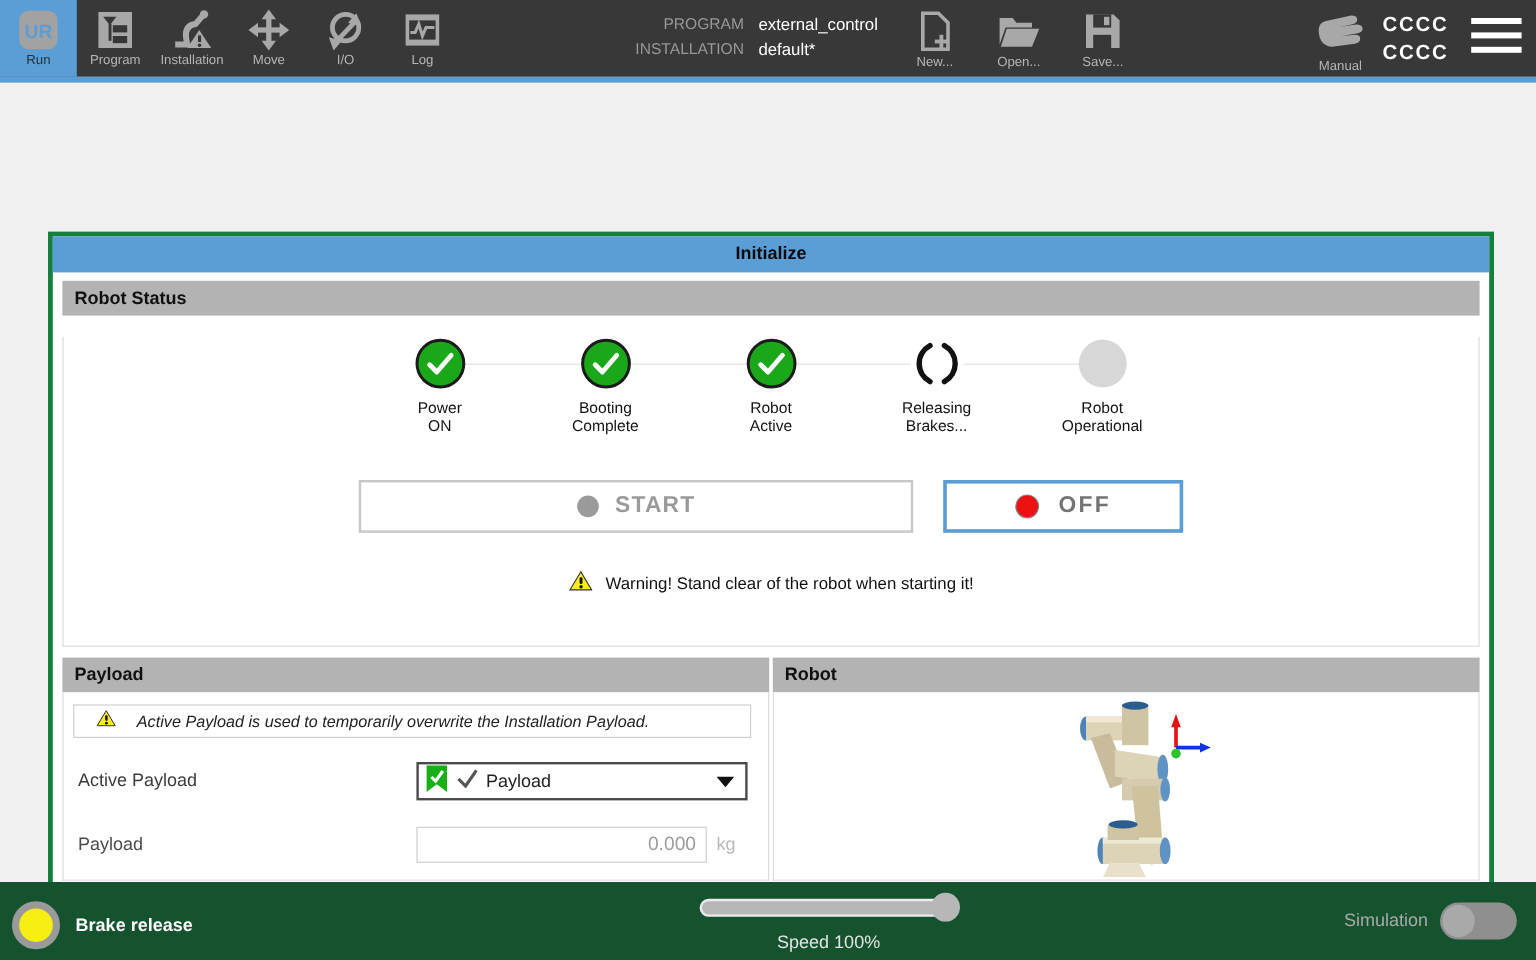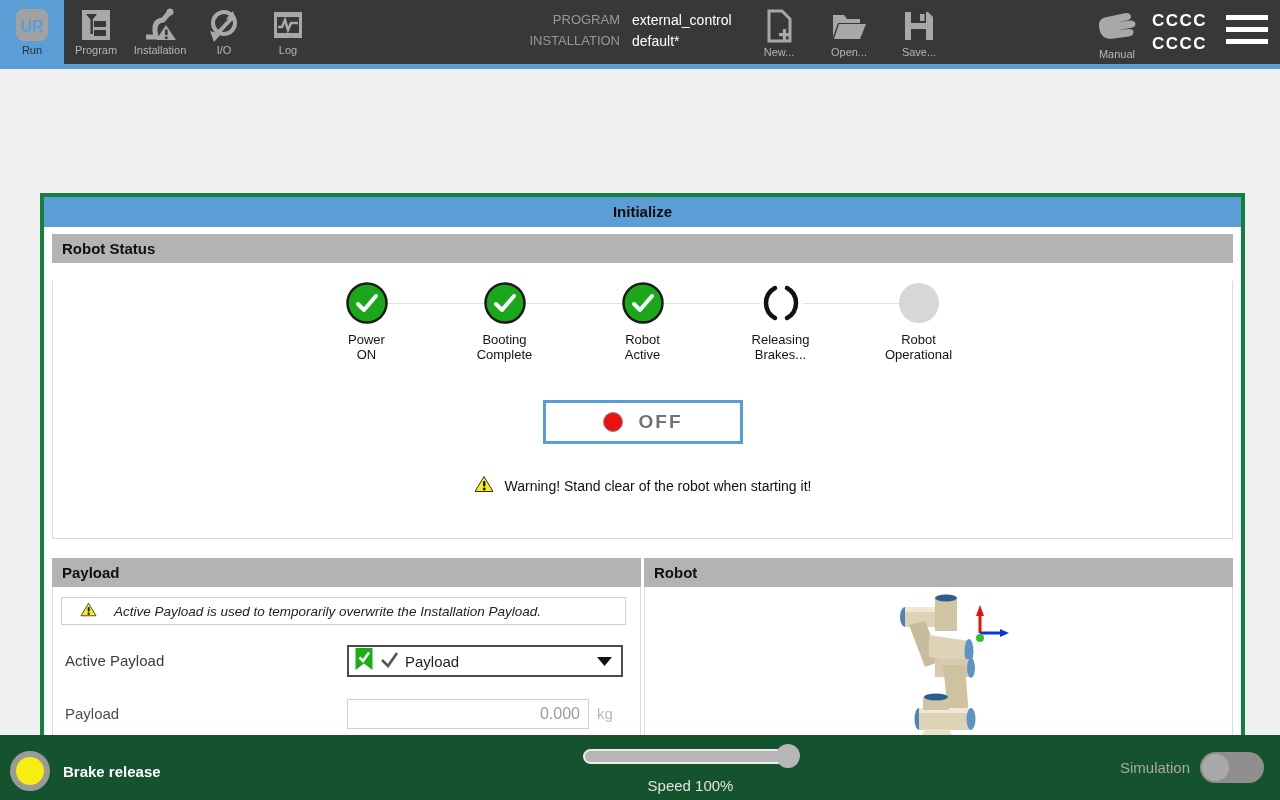--- a/index.html
+++ b/index.html
@@ -49,21 +49,21 @@
   .btnrow { display:flex; justify-content:center; gap:25px; margin-top:38px; }
   .btn-start { width:462px; height:44px; background:#fff; border:2px solid #c6c6c6; display:flex; align-items:center; justify-content:center; gap:14px; cursor:default; }
   .btn-start .dot { width:18px; height:18px; border-radius:50%; background:#9a9a9a; }
   .btn-start .blabel { font-size:19px; font-weight:bold; color:#9a9a9a; letter-spacing:1px; }
   .btn-off { width:200px; height:44px; background:#fff; border:3px solid #5b9dd5; display:flex; align-items:center; justify-content:center; gap:16px; cursor:pointer; }
   .btn-off .dot { width:20px; height:20px; border-radius:50%; background:#ee1111; border:1px solid #888; }
   .btn-off .blabel { font-size:19px; font-weight:bold; color:#737373; letter-spacing:2px; }
 
   .warnrow { display:flex; justify-content:center; align-items:center; gap:11px; margin-top:31px; font-size:14px; color:#111; }
 
-  .cols { display:flex; gap:3px; margin-top:19px; }
+  .cols { display:flex; gap:3px; margin-top:9px; }
   .col { flex:1; min-width:0; }
   .col-body { height:157px; border:1px solid #dcdcdc; border-top:none; position:relative; background:#fff; }
 
   .notebox { position:absolute; left:8px; top:10px; right:14px; height:28px; border:1px solid #cfcfcf; display:flex; align-items:center; padding-left:18px; gap:17px; }
   .notetext { font-style:italic; font-size:13.5px; color:#222; }
   .lblrow { position:absolute; left:12px; font-size:15px; color:#3c3c3c; }
   .lbl-active { top:58px; line-height:32px; }
   .lbl-payload { top:112px; line-height:30px; color:#4c4c4c; }
   .dropdown { position:absolute; left:294px; top:58px; width:276px; height:32px; border:2px solid #4b4b4b; background:#fff; display:flex; align-items:center; padding:0 9px 0 5px; gap:6px; cursor:pointer; }
   .dd-label { font-size:15px; color:#222; }
@@ -123,20 +123,30 @@
             <path d="M4 30 L14 30 L13 24 Q12 14 21 13 L27 6" stroke="#a8a8a8" stroke-width="5" fill="none"></path>
             <circle cx="28" cy="5" r="3.5" fill="#a8a8a8"></circle>
             <polygon points="24,18 34,33 14,33" fill="#a8a8a8"></polygon>
             <rect x="23" y="22.5" width="2.6" height="5.5" fill="#373737"></rect>
             <circle cx="24.3" cy="30.7" r="1.5" fill="#373737"></circle>
           </svg>
       </span>
       <span class="tlabel">Installation</span>
     </div>
 
+    <div class="tab">
+      <span class="ticn">
+        <svg width="36" height="36" viewBox="0 0 36 36">
+            <path d="M18 1 L24 9 H12 Z M18 35 L12 27 H24 Z M1 18 L9 12 V24 Z M35 18 L27 24 V12 Z" fill="#a8a8a8"></path>
+            <rect x="15.8" y="8" width="4.4" height="20" fill="#a8a8a8"></rect>
+            <rect x="8" y="15.8" width="20" height="4.4" fill="#a8a8a8"></rect>
+          </svg>
+      </span>
+      <span class="tlabel">Move</span>
+    </div>
 
     <div class="tab">
       <span class="ticn">
         <svg width="36" height="36" viewBox="0 0 36 36">
             <circle cx="18" cy="16" r="11" stroke="#a8a8a8" stroke-width="4" fill="none"></circle>
             <line x1="9" y1="29" x2="26" y2="11" stroke="#a8a8a8" stroke-width="4"></line>
             <polygon points="27,4 31,15 20,12" fill="#a8a8a8"></polygon>
             <polygon points="8,35 4,24 15,27" fill="#a8a8a8"></polygon>
           </svg>
       </span>
@@ -287,20 +297,24 @@
                   </svg>
               </span>
               <div class="slabel">
                 <div>Robot</div>
                 <div>Operational</div>
               </div>
             </div>
           </div>
 
           <div class="btnrow">
+            <div class="btn-start">
+              <span class="dot"></span>
+              <span class="blabel">START</span>
+            </div>
             <div class="btn-off">
               <span class="dot"></span>
               <span class="blabel">OFF</span>
             </div>
           </div>
 
           <div class="warnrow">
             <span>
               <svg width="20" height="18" viewBox="0 0 20 18">
                   <polygon points="10,1.5 19,16.5 1,16.5" fill="#f9ec1b" stroke="#333" stroke-width="1"></polygon>

